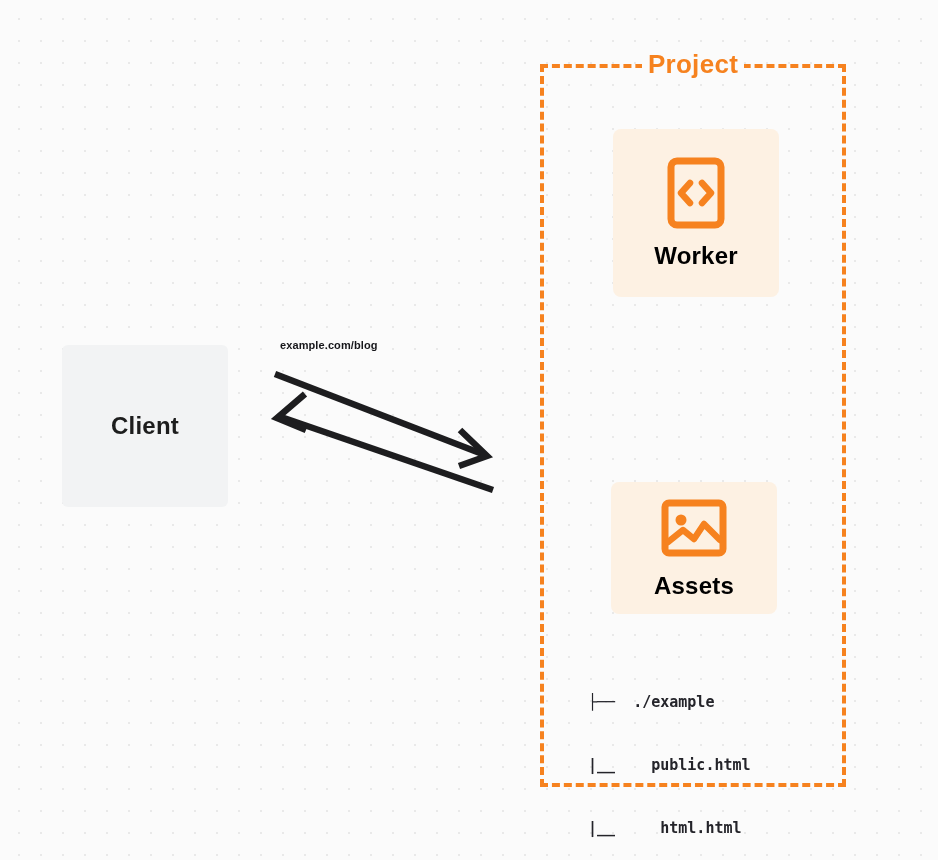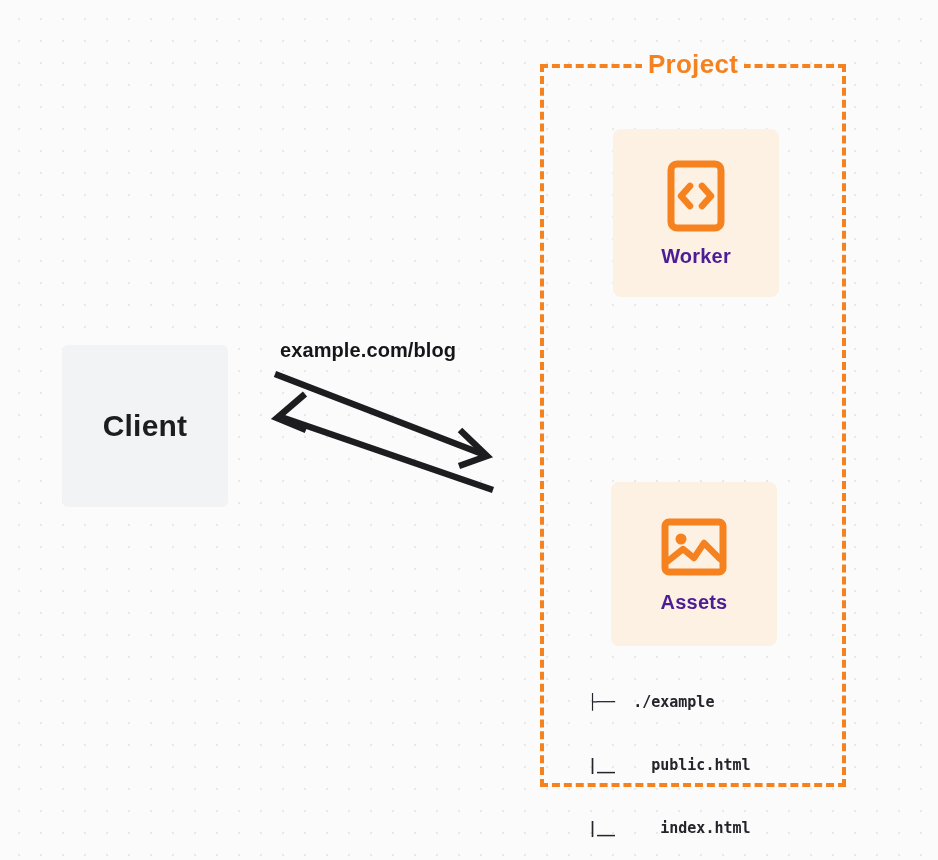--- a/index.html
+++ b/index.html
@@ -29,32 +29,32 @@
     top: 345px;
     width: 166px;
     height: 162px;
     background: #f2f3f4;
     border-radius: 6px;
     display: flex;
     align-items: center;
     justify-content: center;
   }
   .client-label {
-    font-size: 30px;
+    font-size: 24px;
     font-weight: bold;
     color: #1d1d1d;
     letter-spacing: 0.2px;
   }
 
   
   .request-label {
     position: absolute;
     left: 280px;
     top: 339px;
-    font-size: 20px;
+    font-size: 11px;
     font-weight: bold;
     color: #16161a;
     letter-spacing: 0.1px;
     white-space: nowrap;
   }
 
   
   .arrows-svg {
     position: absolute;
     left: 255px;
@@ -103,30 +103,30 @@
     justify-content: center;
   }
   .service-card.worker {
     left: 613px;
     top: 129px;
     height: 168px;
   }
   .service-card.assets {
     left: 611px;
     top: 482px;
-    height: 164px;
+    height: 132px;
   }
   .service-icon {
     margin-bottom: 12px;
     line-height: 0;
   }
   .service-label {
-    font-size: 20px;
-    font-weight: bold;
-    color: #4c1d95;
+    font-size: 24px;
+    font-weight: bold;
+    color: #000000;
     letter-spacing: 0.2px;
   }
 
   
   .file-tree {
     position: absolute;
     left: 588px;
     top: 650px;
     font-family: "DejaVu Sans Mono", "Liberation Mono", monospace;
     font-size: 15px;
@@ -185,17 +185,17 @@
         <circle cx="21" cy="24" r="5.5" fill="#f6821f"></circle>
         <polyline points="8,46 23,34 34,43 44,28 60,44" fill="none" stroke="#f6821f" stroke-width="6.5" stroke-linecap="round" stroke-linejoin="round"></polyline>
       </svg>
     </div>
     <div class="service-label">Assets</div>
   </div>
 
   <div class="file-tree">
     <span class="file-tree-row">├──  ./example</span>
     <span class="file-tree-row">|__    public.html</span>
-    <span class="file-tree-row">|__     index.html</span>
+    <span class="file-tree-row">|__     html.html</span>
     
   </div>
 
 </div>
 
 </body></html>

